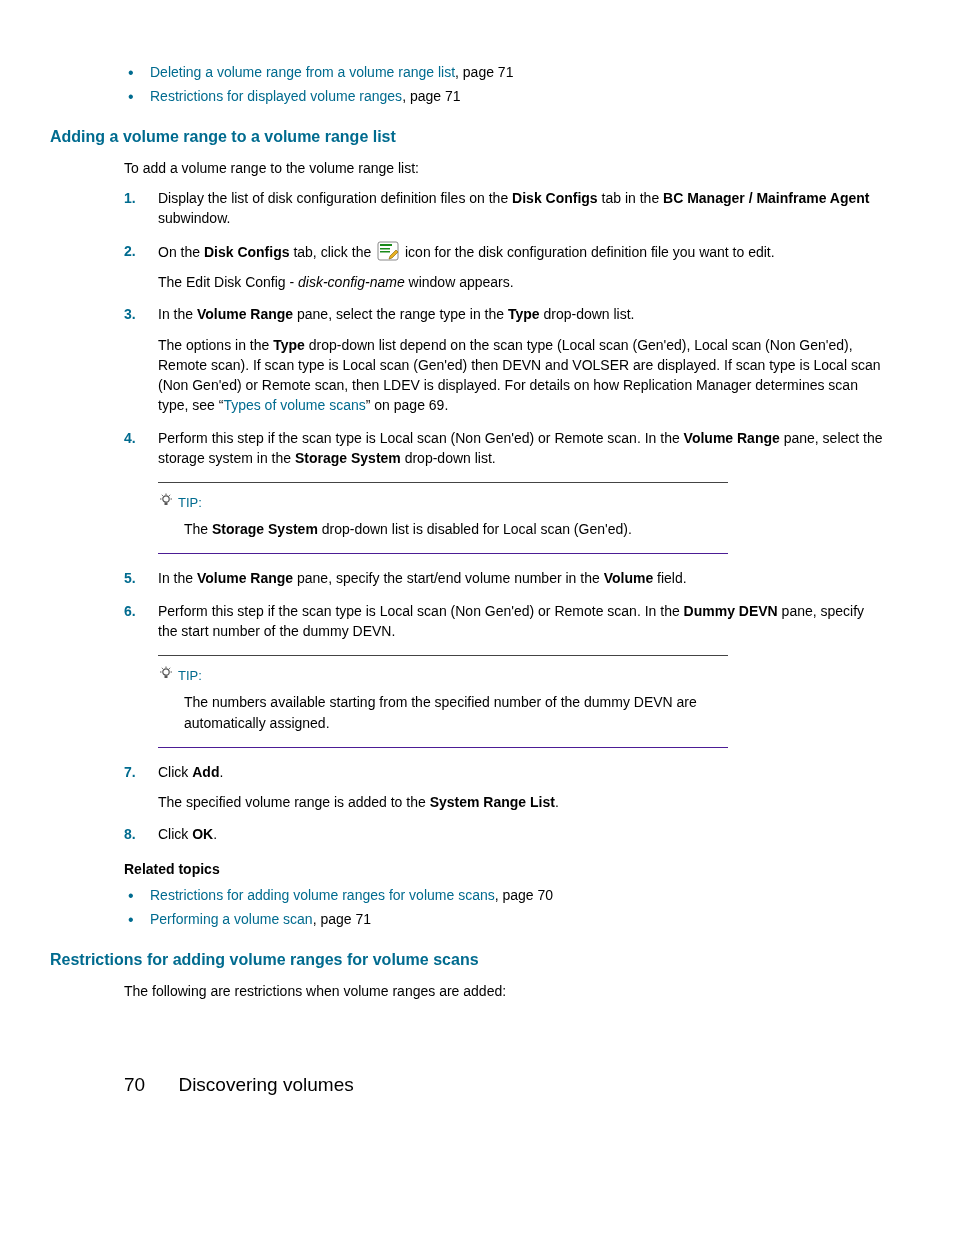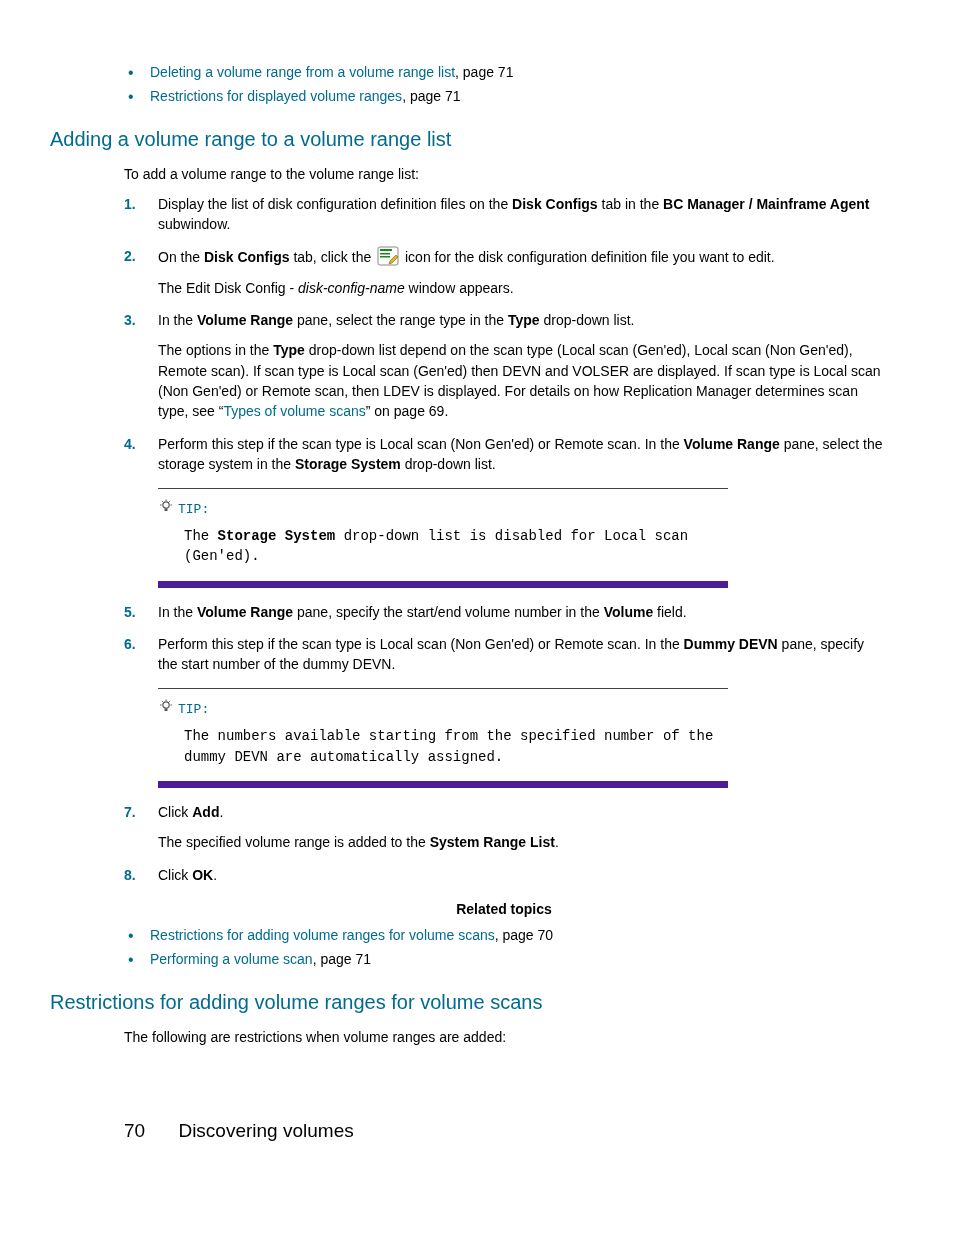--- a/index.html
+++ b/index.html
@@ -9,23 +9,23 @@
     color: #000;
     margin: 0;
     padding: 58px 70px 50px 50px;
     width: 954px;
     box-sizing: border-box;
   }
   .link { color: #006b8f; }
   a.link { text-decoration: none; cursor: pointer; }
   h2 {
     font-family: Arial, Helvetica, sans-serif;
-    font-weight: 400;
-    color: #006b8f;
-    font-size: 20px;
+    font-weight: 700;
+    color: #006b8f;
+    font-size: 16px;
     margin: 18px 0 10px 0;
   }
   .intro-bold {
     font-weight: 400;
     color: #000000;
     margin: 0 0 10px 0;
   }
   ul.bullets {
     list-style: none;
     padding-left: 100px;
@@ -63,45 +63,44 @@
     top: 0;
     color: #006b8f;
     font-weight: 700;
   }
   .para { margin: 10px 0; }
   .b { font-weight: 700; }
   .i { font-style: italic; }
   .tipbox {
     margin: 14px 0 14px 108px;
     border-top: 1px solid #444;
-    border-bottom: 7px solid #4c1d95;
+    border-bottom: 1px solid #4c1d95;
     padding: 10px 0 14px 0;
     width: 570px;
-    font-family: Liberation Mono, monospace;
   }
   .tip-head {
     color: #006b8f;
     font-size: 13px;
     margin: 0 0 6px 0;
   }
   .tip-head .bulb {
     display: inline-block;
     width: 16px;
     text-align: center;
     color: #444;
     margin-right: 4px;
   }
   .tip-body { margin-left: 26px; }
   .icon-edit {
     display: inline-block;
     width: 22px; height: 20px;
     vertical-align: -4px;
     margin: 0 2px;
   }
-  .rel-head { font-weight: 700; margin: 14px 0 6px 0; text-align: center; }
+  .rel-head { font-weight: 700; margin: 14px 0 6px 0; }
   .footer {
     position: relative;
     margin-top: 70px;
     margin-left: 74px;
     font-size: 19px;
   }
   .footer .pg { display: inline-block; margin-right: 28px; }
 </style>
 </head>
 <body>

